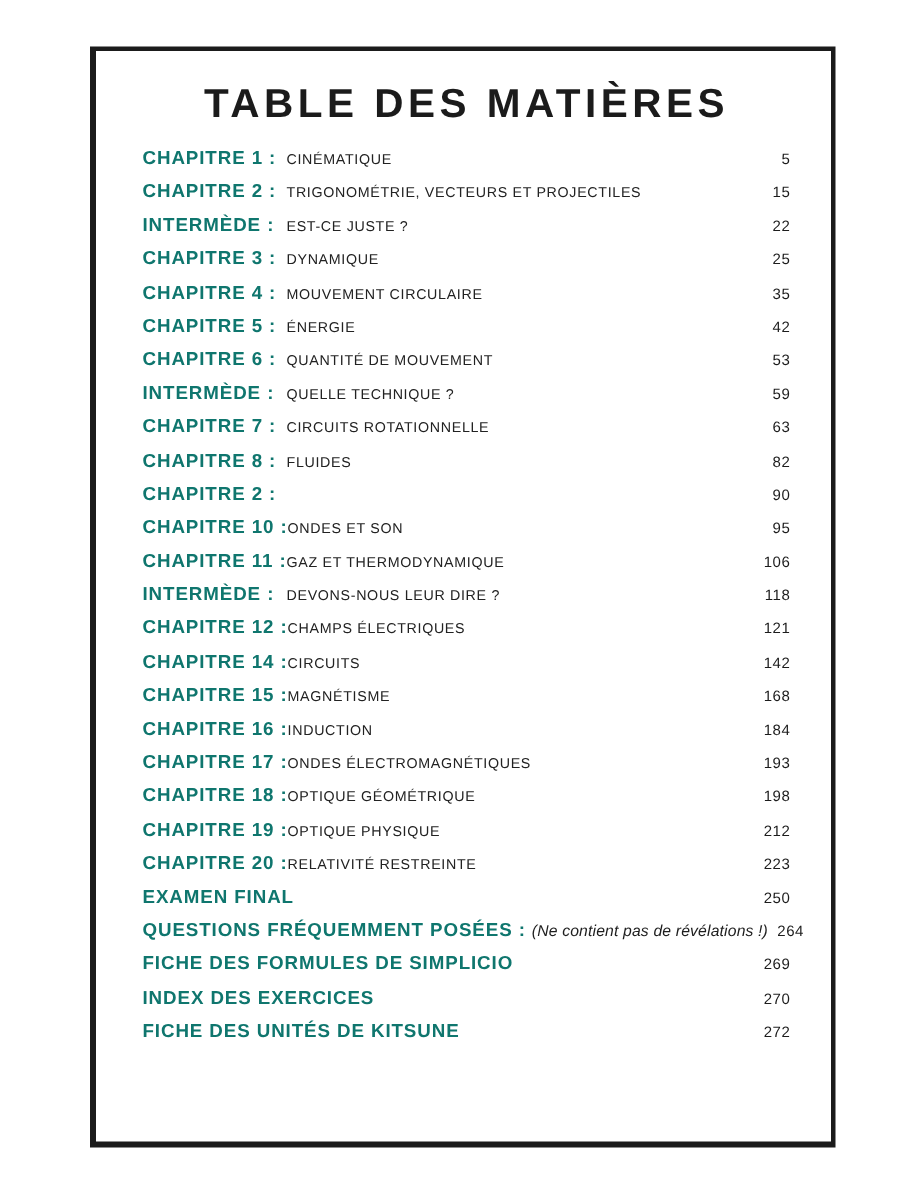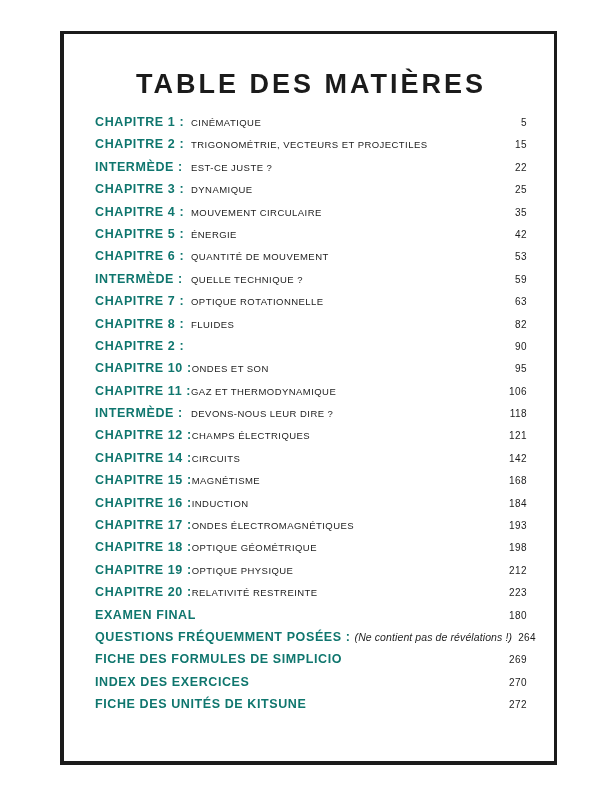--- a/index.html
+++ b/index.html
@@ -28,21 +28,21 @@
     border-bottom-width: 4px;
     background: #ffffff;
   }
   .page-inner {
     box-sizing: border-box;
     width: 100%;
     height: 100%;
     padding: 20px 27px 0 31px;
   }
   .doc-title {
-    margin: 15px;
+    margin: 0;
     text-align: center;
     font-size: 27px;
     font-weight: bold;
     letter-spacing: 3px;
     color: #1b1b1b;
     white-space: nowrap;
   }
   .toc-list {
     margin-top: 13px;
   }
@@ -155,21 +155,21 @@
   <div class="toc-row">
     <span class="entry-label">INTERMÈDE :</span>
     <span class="entry-desc">QUELLE TECHNIQUE ?</span>
 
     <span class="leader-space"></span>
     <span class="entry-page">59</span>
   </div>
 
   <div class="toc-row">
     <span class="entry-label">CHAPITRE 7 :</span>
-    <span class="entry-desc">OPTIQUE ROTATIONNELLE</span>
+    <span class="entry-desc">CIRCUITS ROTATIONNELLE</span>
 
     <span class="leader-space"></span>
     <span class="entry-page">63</span>
   </div>
 
   <div class="toc-row">
     <span class="entry-label">CHAPITRE 8 :</span>
     <span class="entry-desc">FLUIDES</span>
 
     <span class="leader-space"></span>
@@ -271,21 +271,21 @@
     <span class="leader-space"></span>
     <span class="entry-page">223</span>
   </div>
 
 
   <div class="toc-row">
     <span class="entry-label">EXAMEN FINAL</span>
     <span class="entry-desc"></span>
 
     <span class="leader-space"></span>
-    <span class="entry-page">180</span>
+    <span class="entry-page">250</span>
   </div>
 
   <div class="toc-row">
     <span class="entry-label">QUESTIONS FRÉQUEMMENT POSÉES :</span>
     <span class="entry-desc"></span>
     <span class="entry-note">(Ne contient pas de révélations !)</span>
     <span class="leader-space"></span>
     <span class="entry-page">264</span>
   </div>
 

